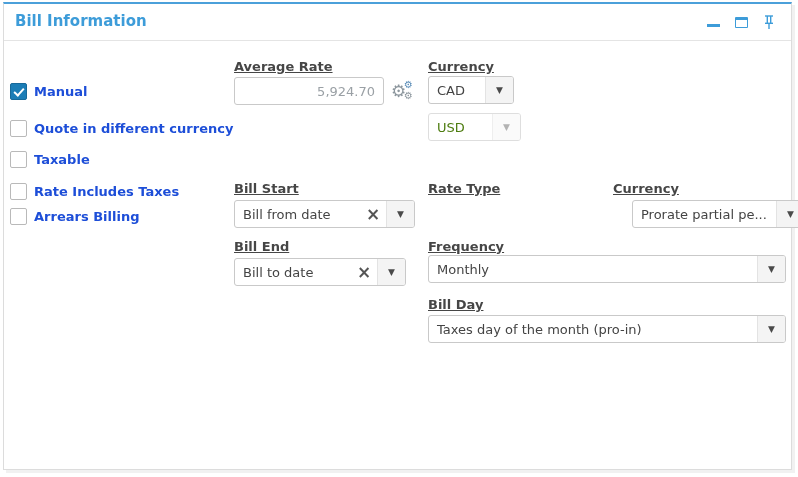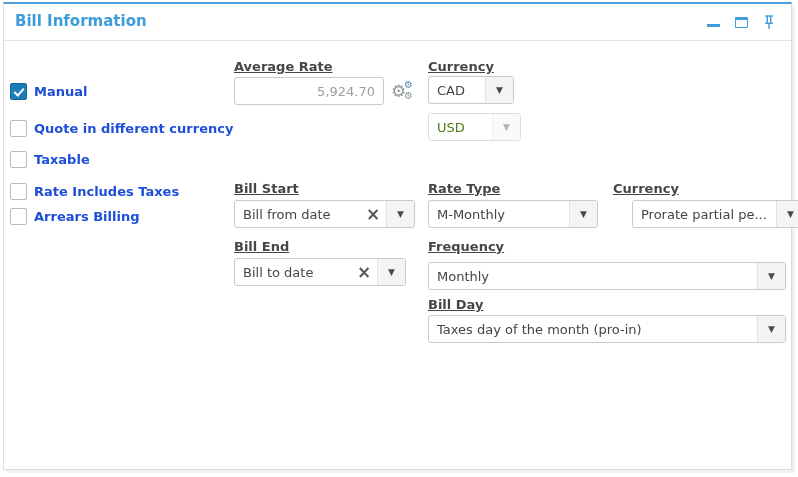--- a/index.html
+++ b/index.html
@@ -114,40 +114,36 @@
   </div>
 
   <div class="label" style="left:230px; top:177px">Bill Start</div>
   <div class="select" style="left:230px; top:196px; width:181px">
     <span class="txt">Bill from date</span>
     <span class="clear"></span>
     <span class="arr"></span>
   </div>
 
   <div class="label" style="left:424px; top:177px">Rate Type</div>
-  <div class="select" style="left:424px; top:196px; width:170px">
-    <span class="txt">M-Monthly</span>
-    <span class="arr"></span>
-  </div>
 
   <div class="label" style="left:609px; top:177px">Currency</div>
   <div class="select" style="left:628px; top:196px; width:173px">
     <span class="txt">Prorate partial pe...</span>
     <span class="arr"></span>
   </div>
 
   <div class="label" style="left:230px; top:235px">Bill End</div>
   <div class="select" style="left:230px; top:254px; width:172px">
     <span class="txt">Bill to date</span>
     <span class="clear"></span>
     <span class="arr"></span>
   </div>
 
   <div class="label" style="left:424px; top:235px">Frequency</div>
-  <div class="select" style="left:424px; top:258px; width:358px">
+  <div class="select" style="left:424px; top:251px; width:358px">
     <span class="txt">Monthly</span>
     <span class="arr"></span>
   </div>
 
   <div class="label" style="left:424px; top:293px">Bill Day</div>
   <div class="select" style="left:424px; top:311px; width:358px">
     <span class="txt">Taxes day of the month (pro-in)</span>
     <span class="arr"></span>
   </div>
 

